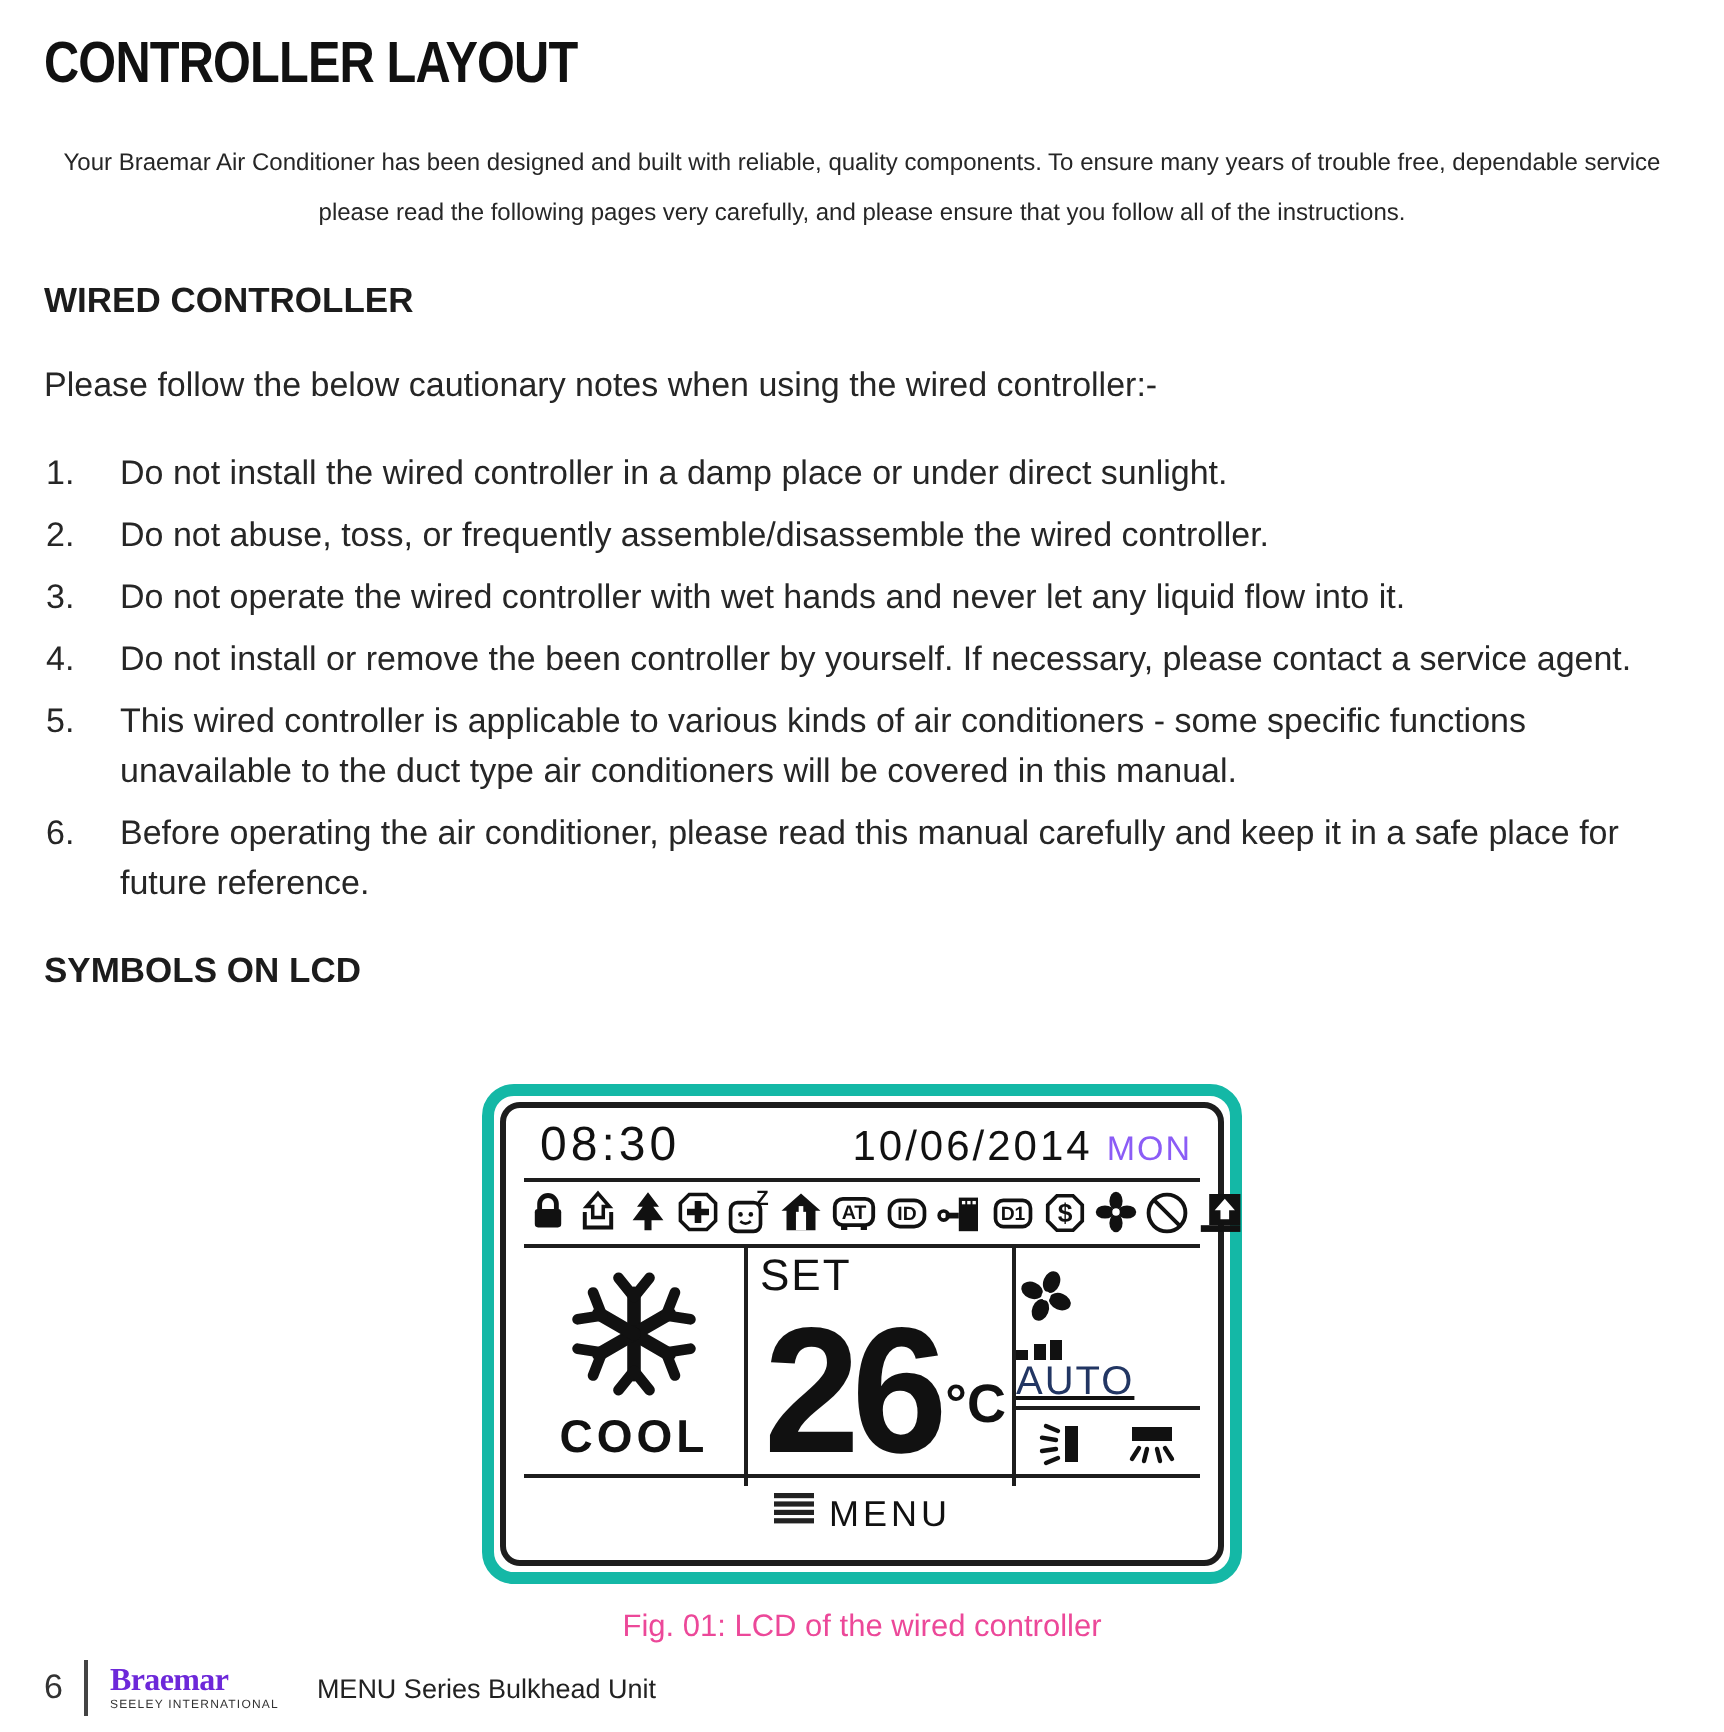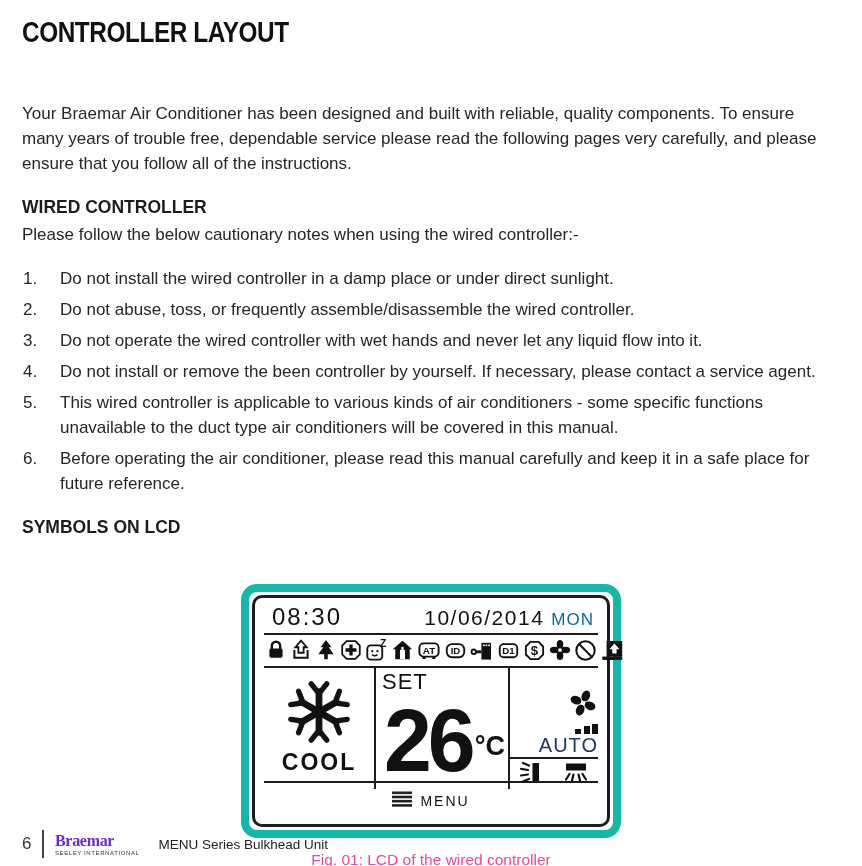--- a/index.html
+++ b/index.html
@@ -3,70 +3,70 @@
 <meta charset="utf-8">
 <style>
   * { margin:0; padding:0; box-sizing:border-box; }
   html,body { width:862px; height:866px; background:#ffffff; overflow:hidden; }
   body { font-family:"Liberation Sans", sans-serif; color:#262626; }
   .page { padding:16px 22px 0 22px; position:relative; height:100%; }
 
   .page-title { font-size:29px; font-weight:700; color:#111; letter-spacing:-.5px;
     transform:scaleX(.84); transform-origin:left center; white-space:nowrap; }
 
-  .intro { margin-top:52px; font-size:17px; line-height:25px; max-width:818px; }
+  .intro { margin-top:20px; font-size:12px; line-height:25px; max-width:818px;text-align:center; }
 
   .h2 { margin-top:21px; font-size:17.5px; font-weight:700; color:#1c1c1c; }
-  .lead { margin-top:4px; font-size:17px; line-height:25px; }
+  .lead { margin-top:19px; font-size:17px; line-height:25px; }
 
   ol.notes { margin-top:19px; list-style:none; counter-reset:item; }
   ol.notes li { counter-increment:item; position:relative; padding-left:38px;
     font-size:17px; line-height:25px; margin-bottom:6px; max-width:818px; }
   ol.notes li::before { content:counter(item) "."; position:absolute; left:1px; }
 
   
   figure.lcd-figure { margin-top:46px; text-align:center; }
-  .lcd-outer { width:380px; margin:0 auto; border:8px solid #14b8a6; border-radius:16px;
+  .lcd-outer { width:380px; margin:0 auto; border:6px solid #14b8a6; border-radius:16px;
     padding:3px; background:#fff; }
   .lcd-inner { border:3px solid #1d1d1d; border-radius:10px; padding:4px 9px 5px 9px;
     text-align:left; color:#111; }
 
   .lcd-toprow { display:flex; justify-content:space-between; align-items:baseline;
     padding:1px 4px 2px 8px; border-bottom:2px solid #1d1d1d; }
   .lcd-time { font-size:24px; letter-spacing:2px; }
   .lcd-dategroup { display:flex; align-items:baseline; gap:7px; }
   .lcd-date { font-size:21px; letter-spacing:1.5px; }
-  .lcd-day { font-size:17px; letter-spacing:1px; color:#0369a1; font-weight:500; }
+  .lcd-day { font-size:17px; letter-spacing:1px; color:#8b5cf6; font-weight:500; }
 
   .lcd-iconrow { display:flex; align-items:center; gap:3px; padding:3px 1px 4px 1px;
     border-bottom:2px solid #1d1d1d; }
   .lcd-iconrow .ic { display:inline-flex; width:24px; height:24px; align-items:center; justify-content:center; }
   .lcd-iconrow svg { display:block; }
 
   .lcd-main { display:grid; grid-template-columns:110px 136px 1fr; height:115px;
     border-bottom:2px solid #1d1d1d; }
   .cell-mode { display:flex; flex-direction:column; align-items:center; justify-content:center; gap:2px; }
   .mode-label { font-size:23px; font-weight:800; letter-spacing:2px; }
   .cell-set { border-left:2px solid #1d1d1d; border-right:2px solid #1d1d1d; padding:1px 4px 0 6px; }
   .set-label { font-size:22px; letter-spacing:1px; }
   .temp-row { display:flex; align-items:center; margin-top:-6px; padding-left:2px; }
   .temp-value { font-size:86px; font-weight:800; line-height:98px; letter-spacing:-4px;
     transform:scaleY(1.04); transform-origin:top left; }
   .temp-unit { font-size:27px; font-weight:800; margin-top:16px; margin-left:3px; letter-spacing:0; }
   .cell-right { display:flex; flex-direction:column; }
-  .fan-box { flex:1 1 62%; display:flex; flex-direction:column; align-items:flex-end; justify-content:flex-start;
-    padding-top:20px; border-bottom:2px solid #1d1d1d; }
+  .fan-box { flex:1 1 62%; display:flex; flex-direction:column; align-items:flex-start; justify-content:flex-start;
+    padding-top:9px; border-bottom:2px solid #1d1d1d;text-decoration:underline; }
   .fan-bars { display:flex; align-items:flex-end; gap:2.5px; margin-top:1px; height:11px; }
   .fan-bars i { display:block; background:#111; width:6px; }
   .fan-bars i.b1 { height:5px; } .fan-bars i.b2 { height:8px; } .fan-bars i.b3 { height:10px; }
   .fan-label { font-size:20px; letter-spacing:1px; color:#223663; margin-top:0px; }
   .swing-box { flex:1 1 38%; display:flex; align-items:center; justify-content:center; gap:18px; }
 
   .lcd-menubar { display:flex; align-items:center; justify-content:center; gap:6px; height:36px; }
-  .menu-label { font-size:14px; letter-spacing:2px; font-weight:500; }
+  .menu-label { font-size:18px; letter-spacing:2px; font-weight:500; }
 
   figcaption { margin-top:13px; font-size:15.5px; color:#ec4899; }
 
   
   .footer { position:absolute; left:22px; bottom:8px; display:flex; align-items:center; gap:11px; }
   .footer .pageno { font-size:17px; color:#333; }
   .footer .vbar { width:1.5px; height:28px; background:#444; }
   .brand-block { display:flex; flex-direction:column; line-height:1; }
   .brand-name { font-size:16px; font-weight:800; letter-spacing:-.3px; color:#6d28d9;
     font-family:"Liberation Serif", serif; }

